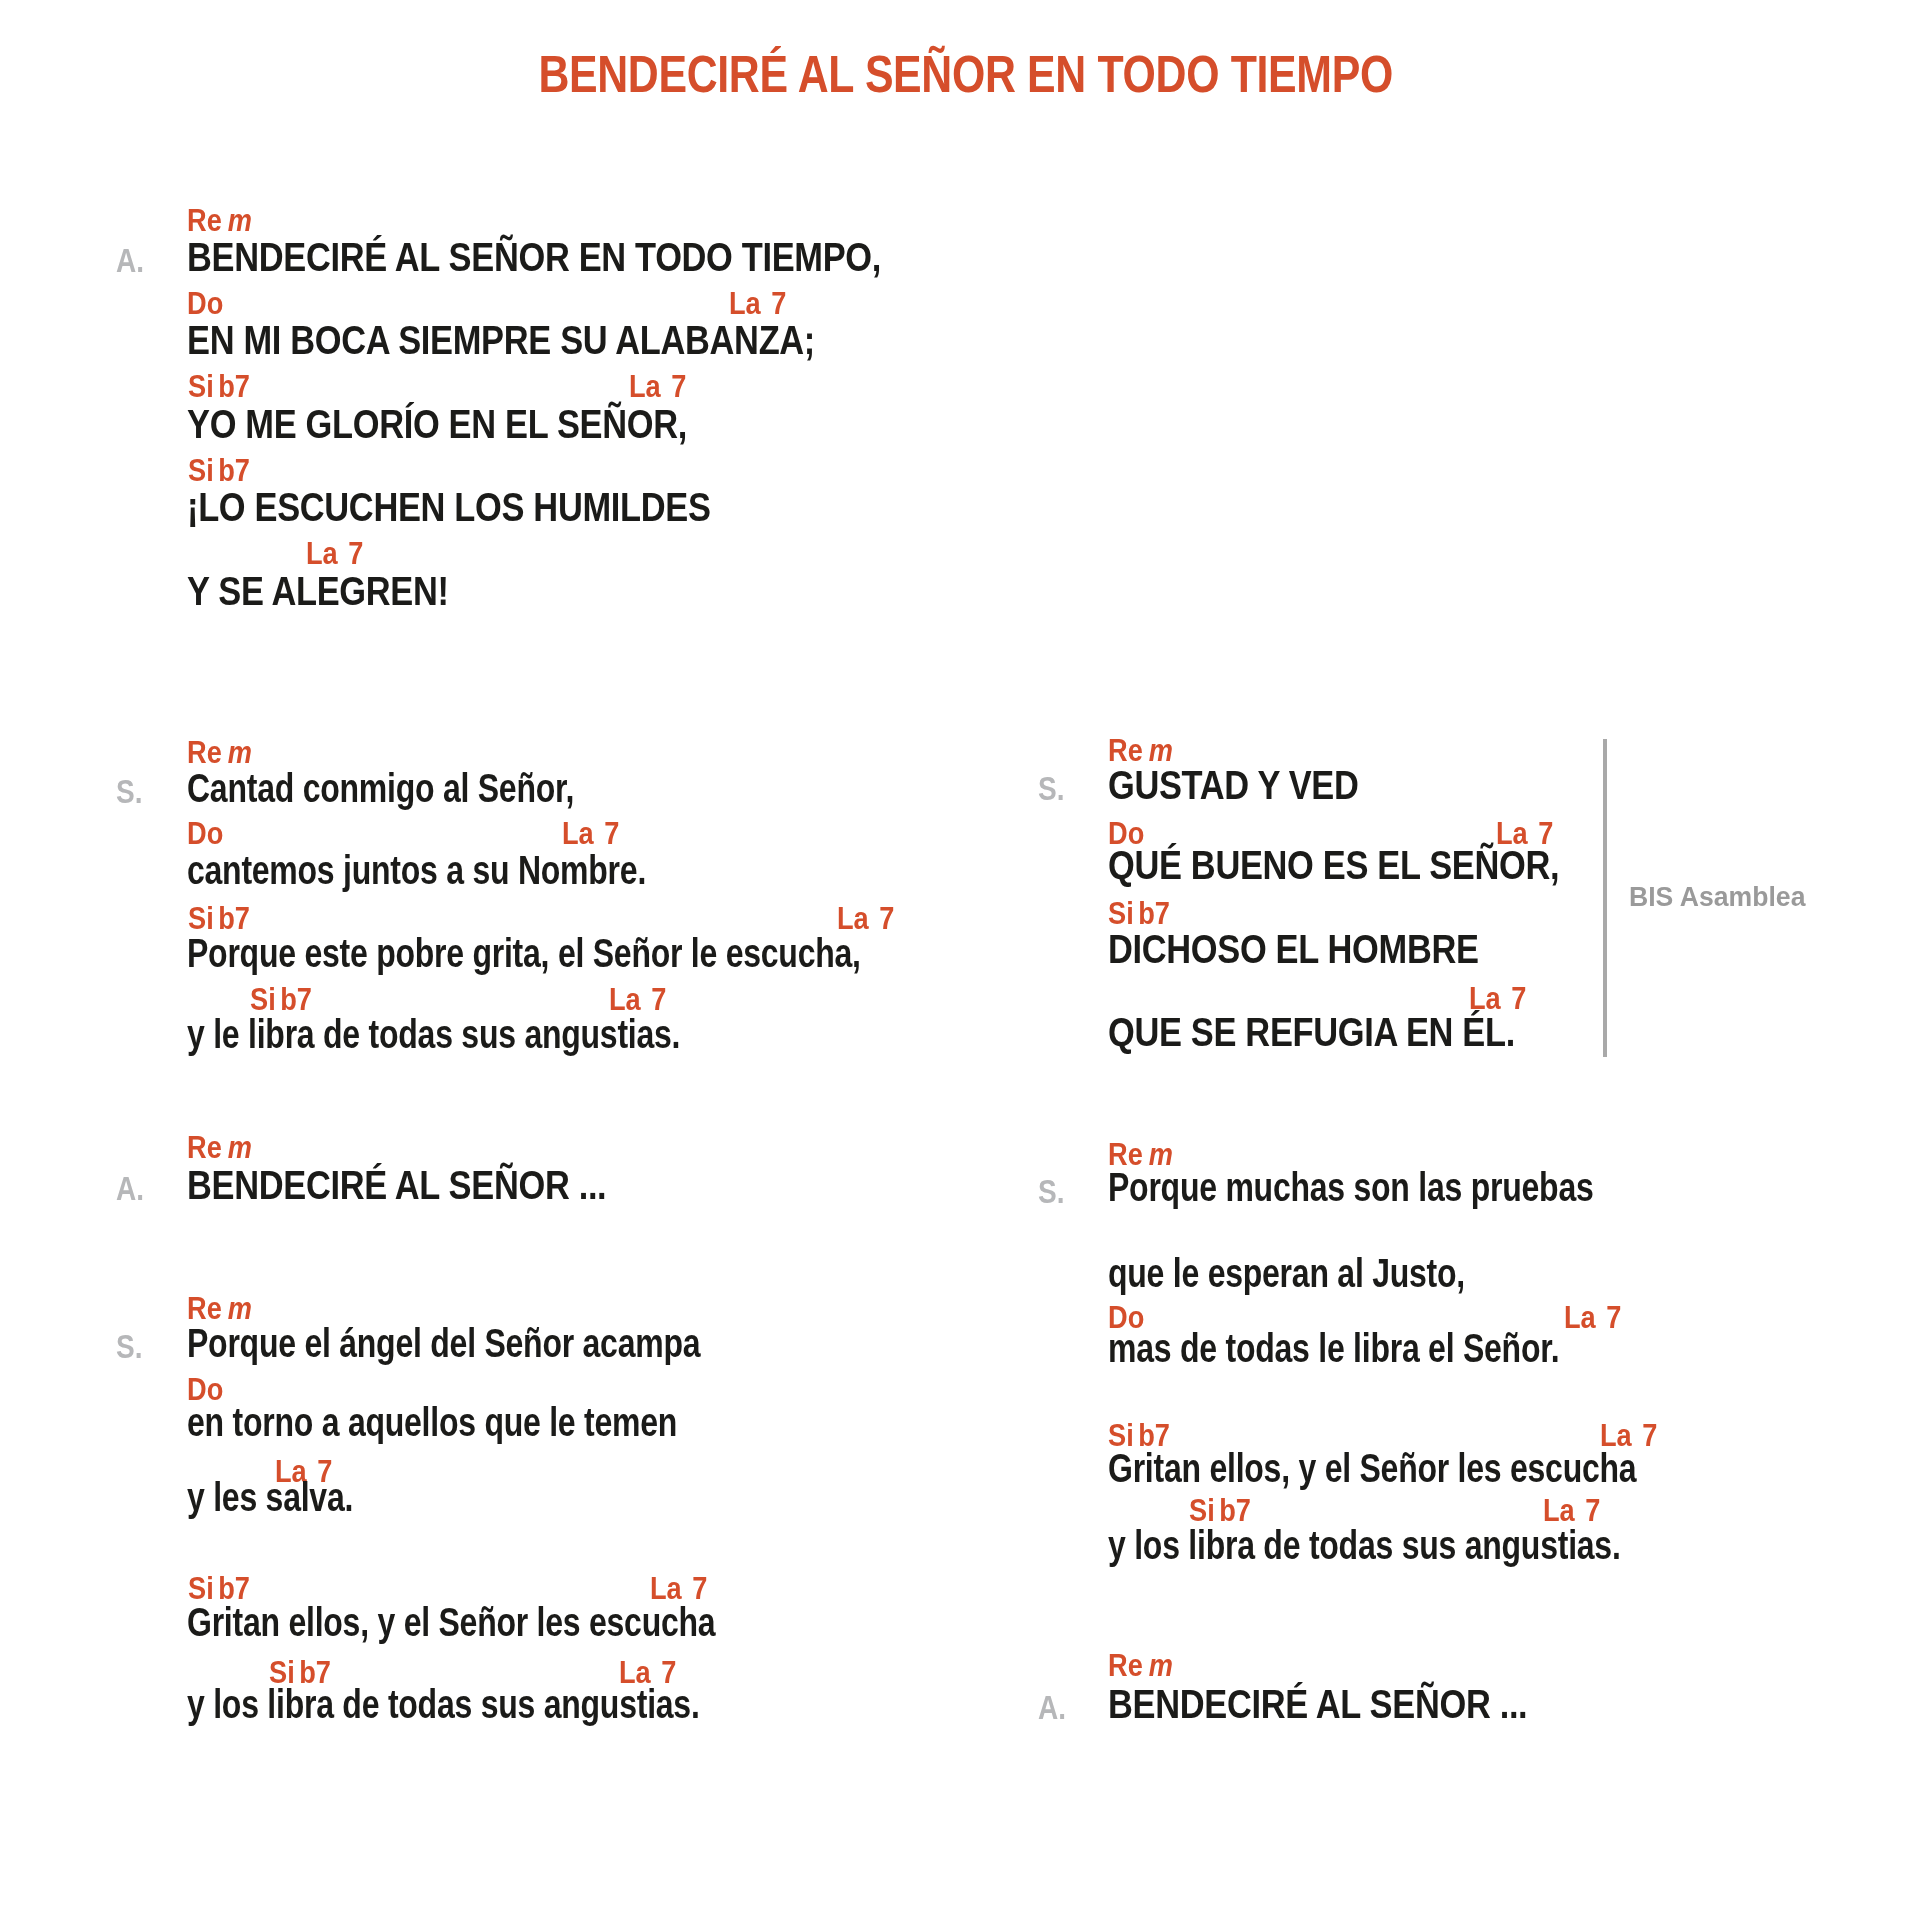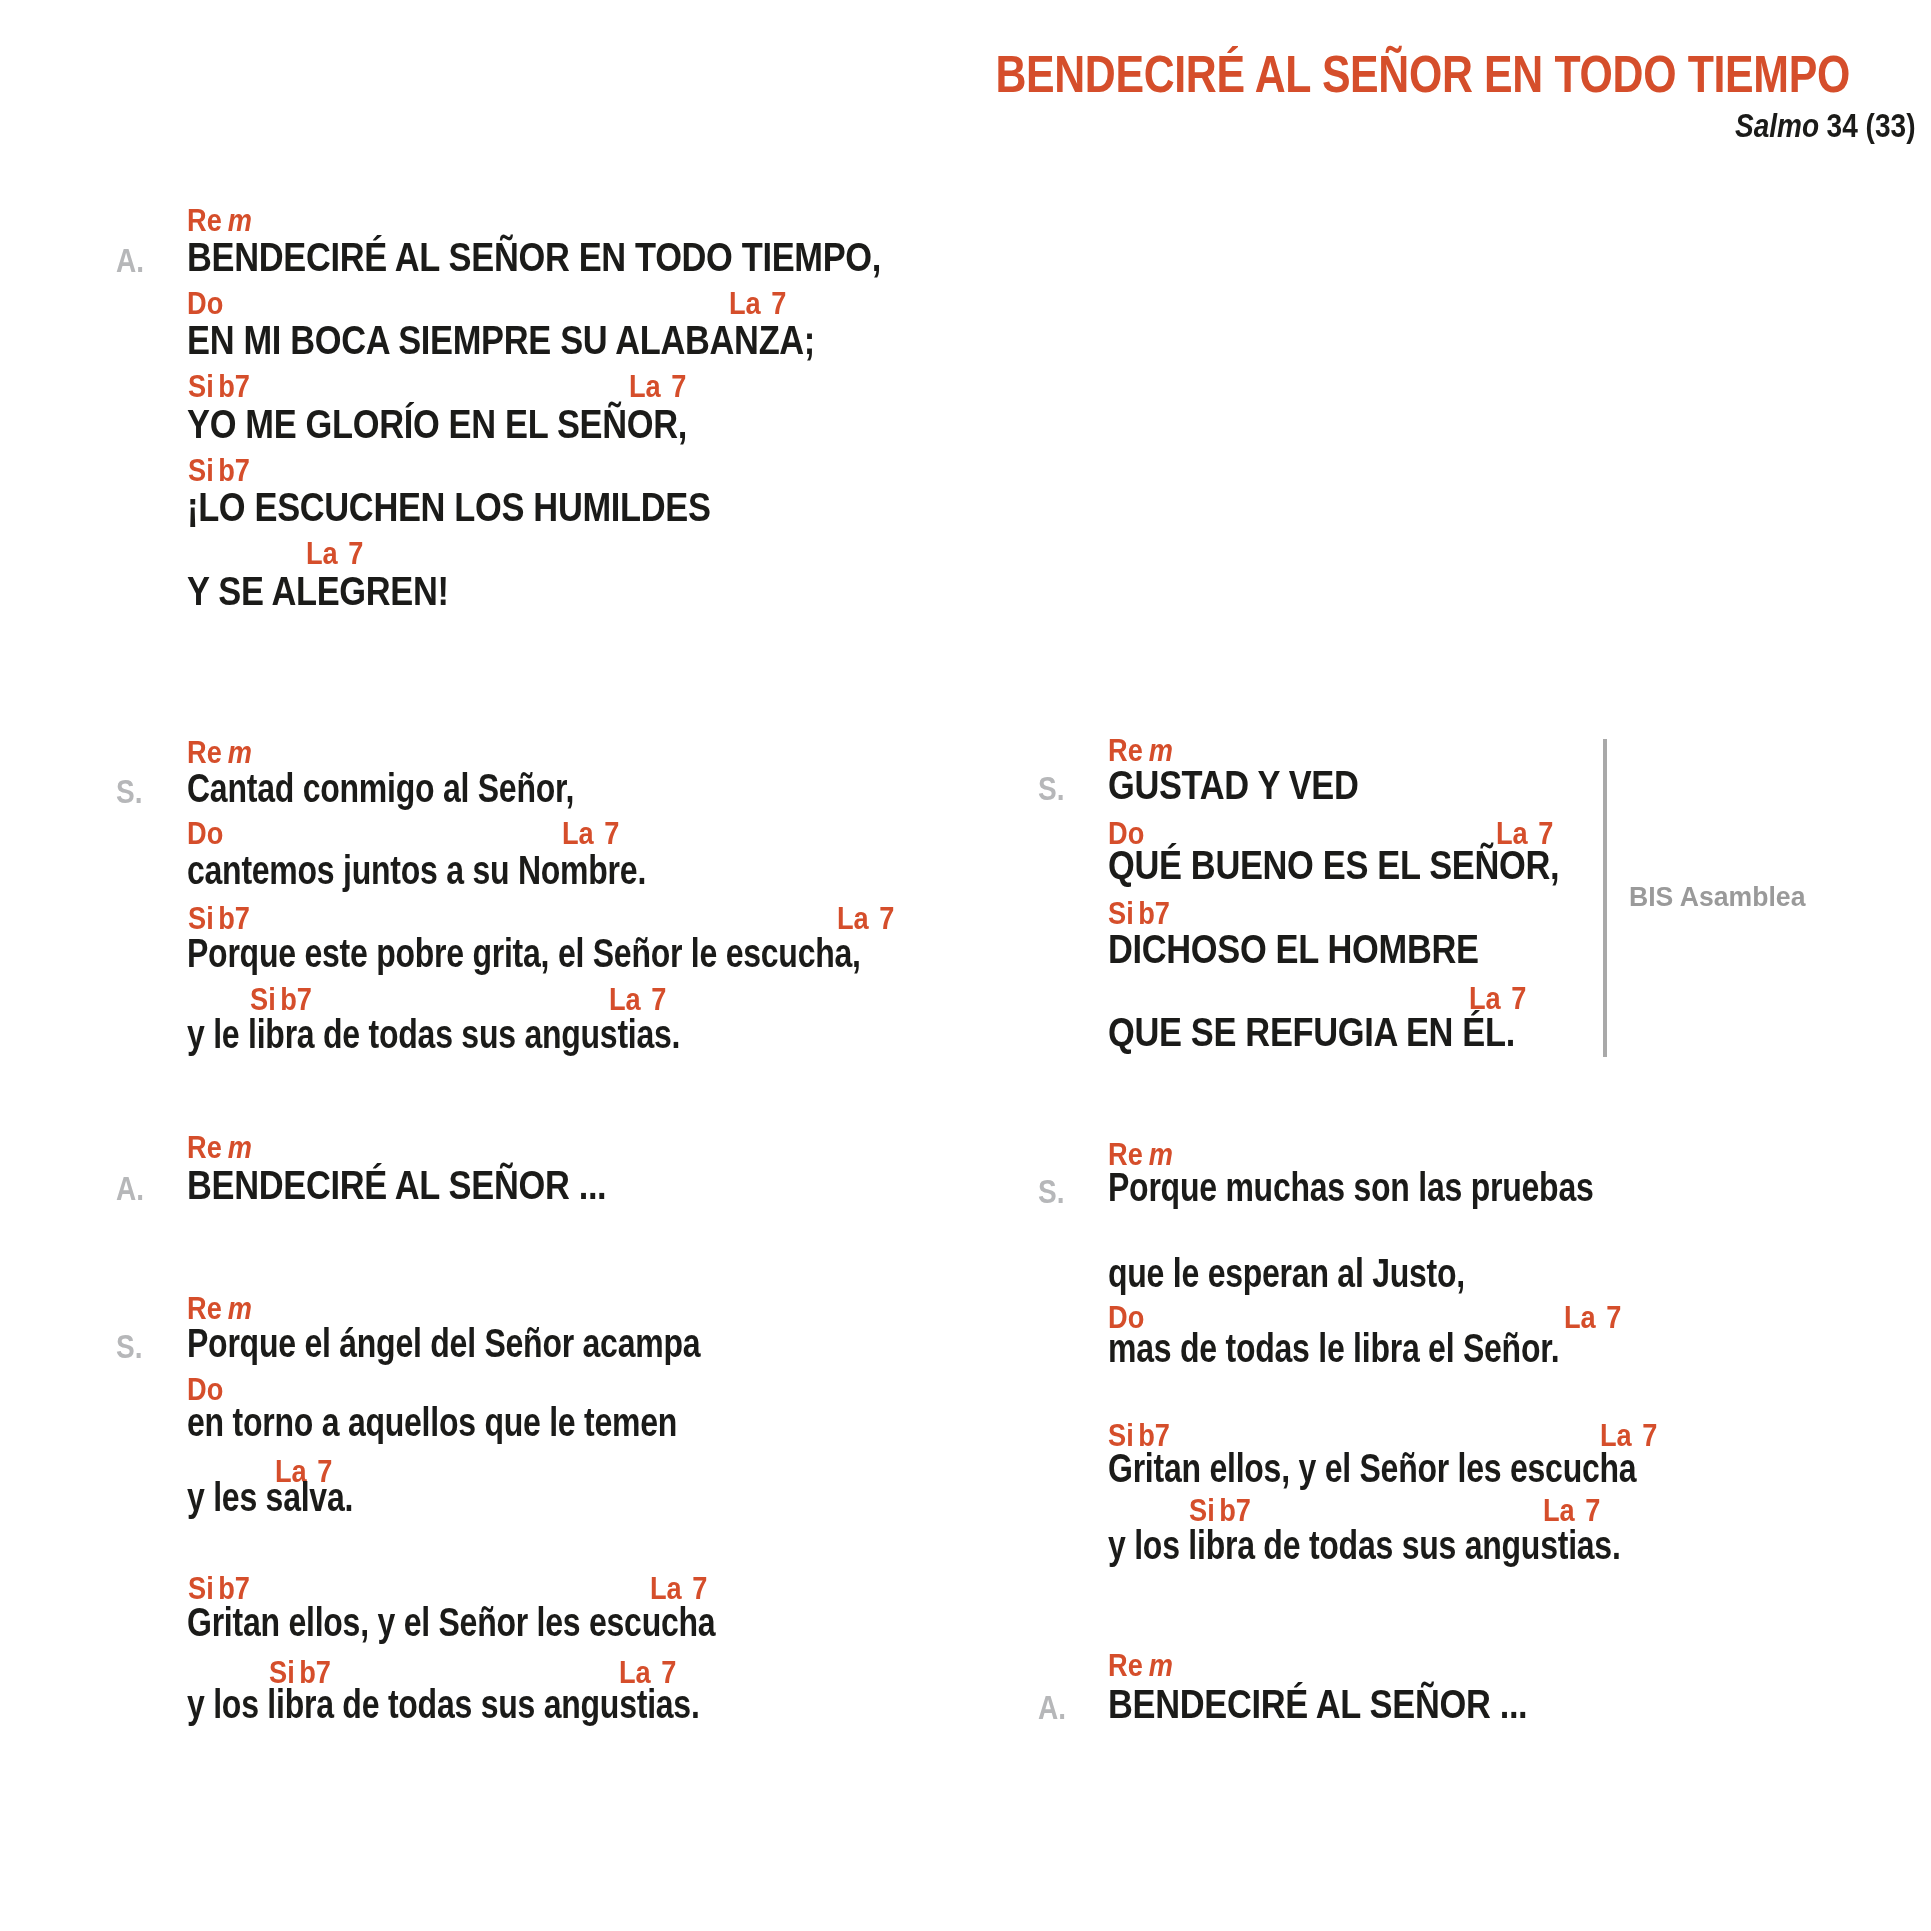--- a/index.html
+++ b/index.html
@@ -45,21 +45,21 @@
   
   .label{
     font-size:33px;
     font-weight:bold;
     color:var(--label,#B6B7B9);
     transform:scaleX(0.85);
   }
   
   .center-row{
     position:absolute;left:0;width:100%;
-    display:flex;justify-content:flex-end;
+    display:flex;justify-content:center;
     line-height:1;
   }
   .title{
     margin:0;
     font-size:51px;
     font-weight:bold;
     color:var(--accent,#D54E2B);
     transform:scaleX(0.84);
     transform-origin:50% 50%;
     letter-spacing:-0.4px;
@@ -90,23 +90,20 @@
   }
 </style>
 </head>
 <body>
 
 <div class="page">
 
   <div class="center-row" style="top:49px">
     <h1 class="title">BENDECIRÉ AL SEÑOR EN TODO TIEMPO</h1>
   </div>
-  <div class="center-row" style="top:109px">
-    <div class="subtitle"><span class="it">Salmo</span><span class="num">34 (33)</span></div>
-  </div>
 
   <div class="ln label" style="left:116px;top:244px">A.</div>
 
   <div class="ln chord" style="left:187px;top:204px"><span>Re</span><span class="q-m">m</span></div>
   <div class="ln lyric" style="left:187px;top:237px">BENDECIRÉ AL SEÑOR EN TODO TIEMPO,</div>
 
   <div class="ln chord" style="left:187px;top:287px"><span>Do</span></div>
   <div class="ln chord" style="left:729px;top:287px"><span>La</span><span class="q-7">7</span></div>
   <div class="ln lyric" style="left:187px;top:320px">EN MI BOCA SIEMPRE SU ALABANZA;</div>
 

